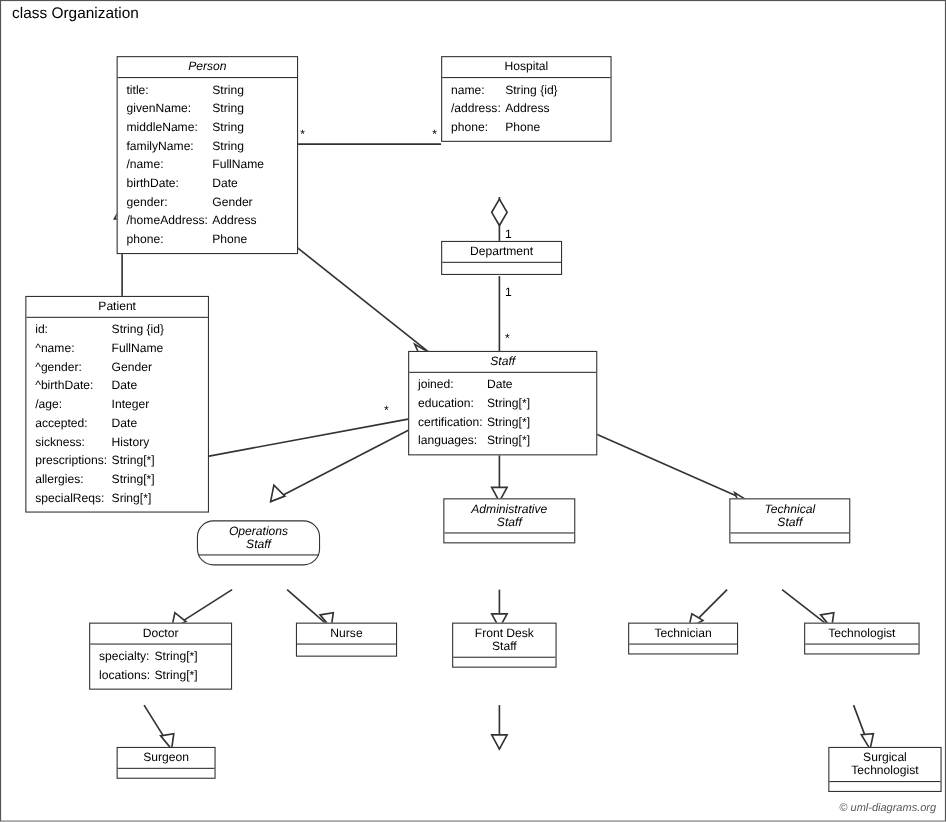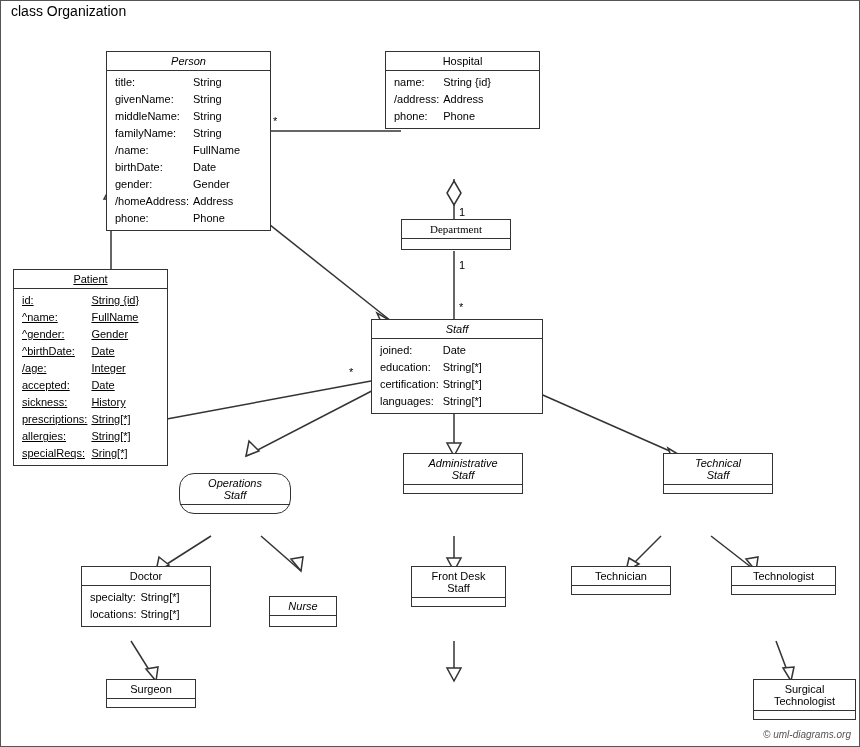--- a/index.html
+++ b/index.html
@@ -177,21 +177,21 @@
             </tr>
         <tr>
               <td>phone:</td>
               <td>Phone</td>
             </tr>
       </tbody>
         </table>
     </div>
   </div>
 
-  <div class="uml-box" style="left:384px; top:50px; width:155px;">
+  <div class="uml-box" style="left:400px; top:50px; width:155px;">
     <div class="header">Hospital</div>
     <div class="body">
       <table>
         <tbody>
             <tr>
               <td>name:</td>
               <td>String {id}</td>
             </tr>
         <tr>
               <td>/address:</td>
@@ -199,21 +199,21 @@
             </tr>
         <tr>
               <td>phone:</td>
               <td>Phone</td>
             </tr>
       </tbody>
         </table>
     </div>
   </div>
 
-  <div class="uml-box" style="left:12px; top:268px; width:155px;text-decoration:underline;">
+  <div class="uml-box" style="left:22px; top:268px; width:167px;">
     <div class="header">Patient</div>
     <div class="body">
       <table>
         <tbody>
             <tr>
               <td>id:</td>
               <td>String {id}</td>
             </tr>
         <tr>
               <td>^name:</td>
@@ -249,21 +249,21 @@
             </tr>
         <tr>
               <td>specialReqs:</td>
               <td>Sring[*]</td>
             </tr>
       </tbody>
         </table>
     </div>
   </div>
 
-  <div class="uml-box" style="left:400px; top:218px; width:110px; text-align:center;font-family:Liberation Serif, serif;">
+  <div class="uml-box" style="left:400px; top:218px; width:110px; text-align:center;">
     <div class="header">Department</div>
     <div class="body" style="min-height:10px;"></div>
   </div>
 
   <div class="uml-box" style="left:370px; top:318px; width:172px;">
     <div class="header italic"><em>Staff</em></div>
     <div class="body">
       <table>
         <tbody>
             <tr>
@@ -313,21 +313,21 @@
             </tr>
         <tr>
               <td>locations:</td>
               <td>String[*]</td>
             </tr>
       </tbody>
         </table>
     </div>
   </div>
 
-  <div class="uml-box" style="left:268px; top:595px; width:68px; text-align:center;font-style:italic;">
+  <div class="uml-box" style="left:268px; top:565px; width:92px; text-align:center;">
     <div class="header">Nurse</div>
     <div class="body" style="min-height:10px;"></div>
   </div>
 
   <div class="uml-box" style="left:410px; top:565px; width:95px; text-align:center;">
     <div class="header">Front Desk<br>Staff</div>
     <div class="body" style="min-height:8px;"></div>
   </div>
 
   <div class="uml-box" style="left:570px; top:565px; width:100px; text-align:center;">

